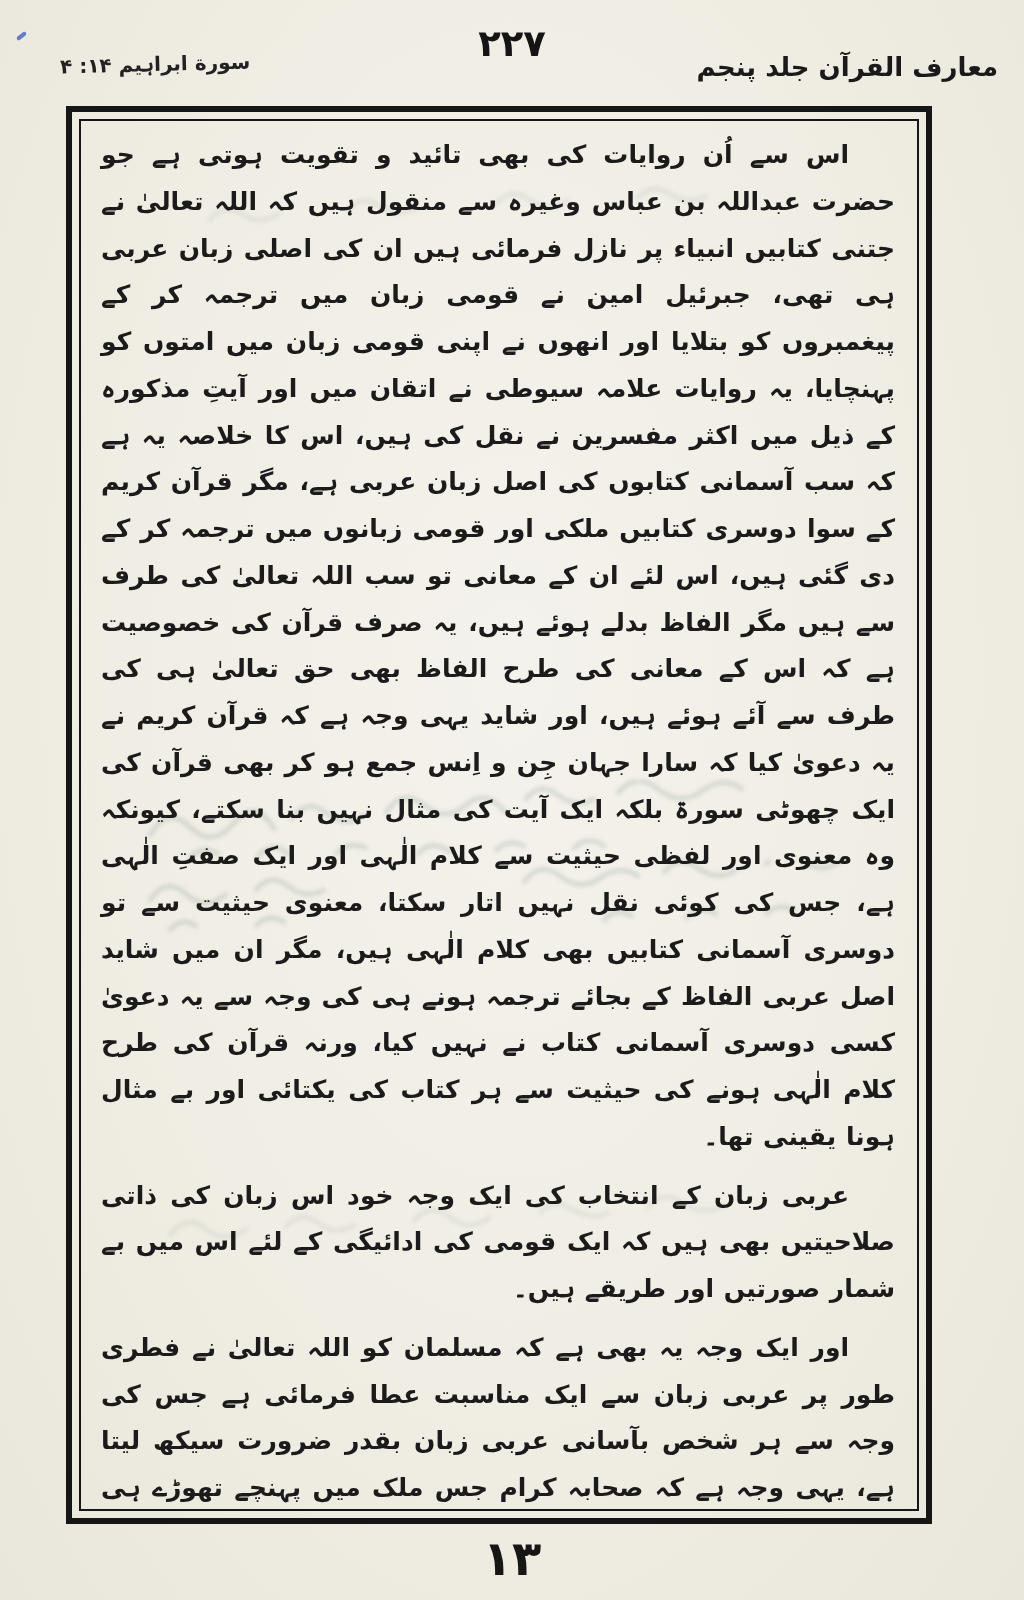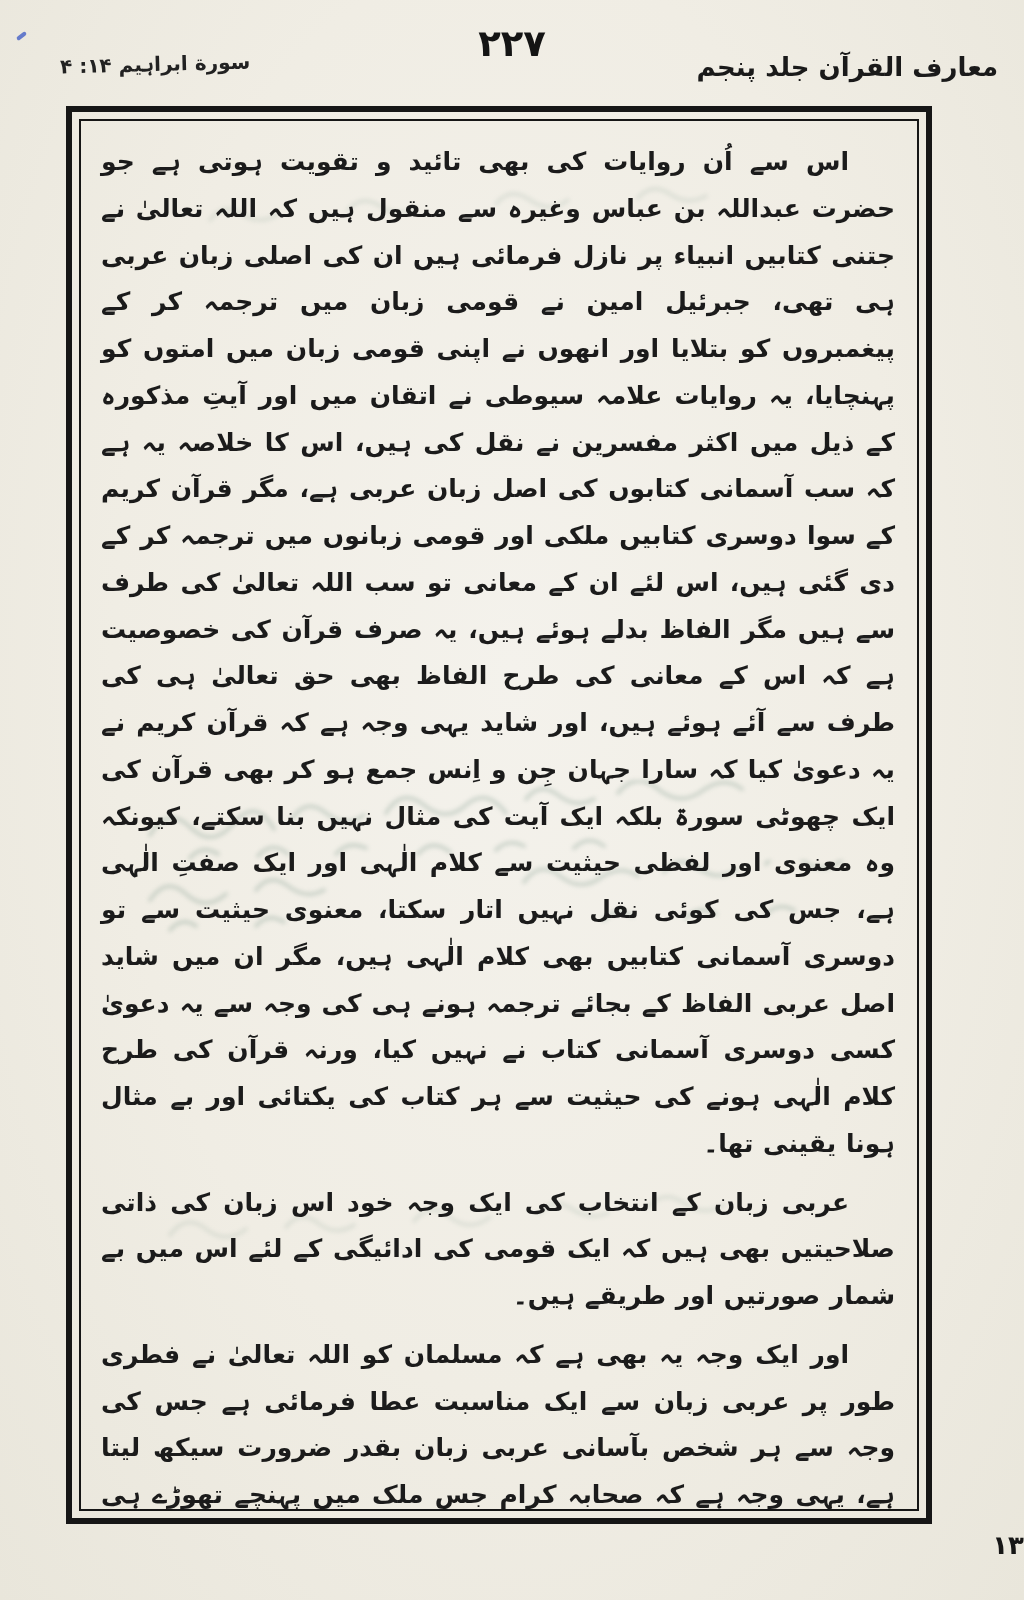--- a/index.html
+++ b/index.html
@@ -40,43 +40,43 @@
     width: 866px; height: 1418px;
     box-sizing: border-box;
     border: 6px solid #161616;
     padding: 7px;
     background: transparent;
   }
   .frame-inner {
     box-sizing: border-box;
     width: 100%; height: 100%;
     border: 2px solid #161616;
-    padding: 18px 22px 8px 20px;
+    padding: 11px 22px 8px 20px;
     direction: rtl;
     overflow: hidden;
     position: relative;
     z-index: 2;
   }
   .para {
     margin: 0 0 12px 0;
     font-size: 25px;
     font-weight: bold;
     line-height: 1.87;
     text-align: justify;
     text-indent: 46px;
     color: #1b1b1b;
     word-spacing: 1px;
   }
   .para:last-child { margin-bottom: 0; }
 
   
   .footer-mark {
     position: absolute; left: 0; right: 0; top: 1530px;
-    text-align: right;
-    font-size: 26px; font-weight: bold; color: #161616;
+    text-align: center;
+    font-size: 48px; font-weight: bold; color: #161616;
   }
 
   
   .ink-speck {
     position: absolute; left: 16px; top: 34px;
     width: 11px; height: 4px; border-radius: 2px;
     background: #3a57c4; opacity: .75;
     transform: rotate(-38deg);
   }
   .bleed {

